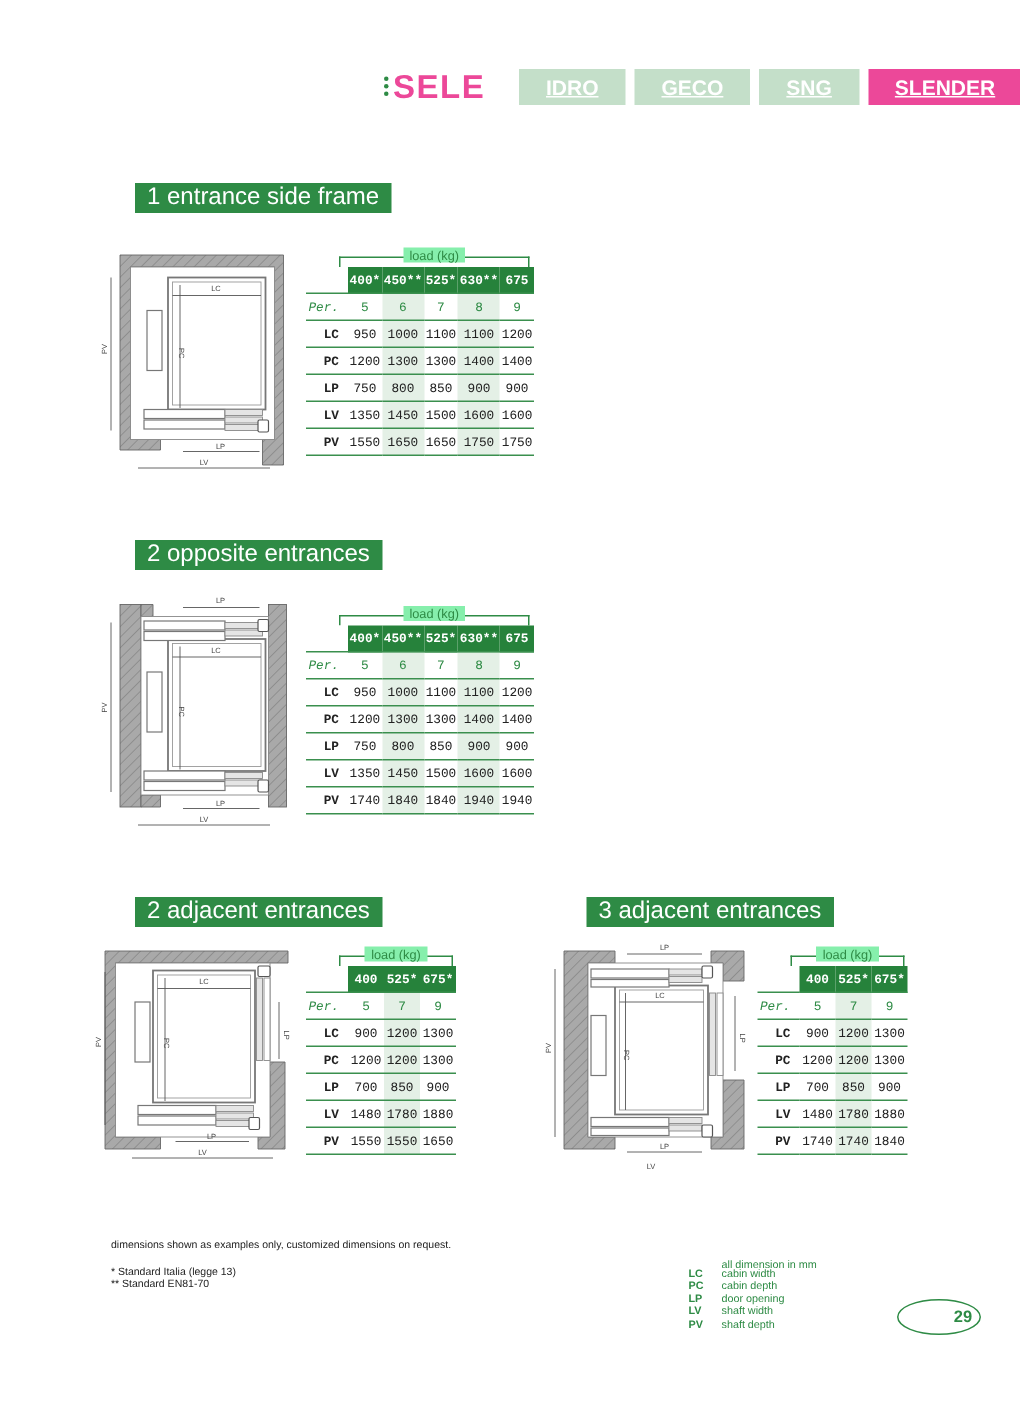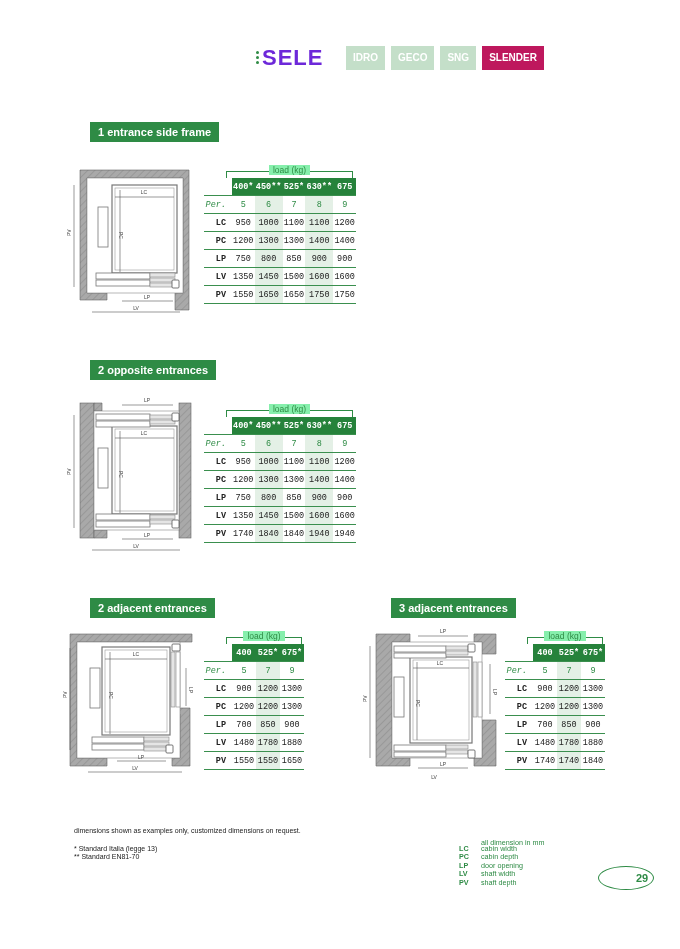--- a/index.html
+++ b/index.html
@@ -1,24 +1,24 @@
 <!DOCTYPE html>
 <html><head>
 <meta charset="utf-8">
 <style>
   html,body{margin:0;padding:0;}
   body{width:680px;height:949px;background:#ffffff;position:relative;overflow:hidden;font-family:"Liberation Sans","DejaVu Sans",sans-serif;color:#222;}
   .brandbar{position:absolute;top:45px;left:256px;height:25px;display:flex;align-items:center;gap:6px;}
-  .logo{display:flex;align-items:center;color:#6d28d9;font-weight:bold;font-size:22px;letter-spacing:1px;width:84px;}
+  .logo{display:flex;align-items:center;color:#ec4899;font-weight:bold;font-size:22px;letter-spacing:1px;width:84px;}
   .logo .dots{display:flex;flex-direction:column;gap:2px;margin-right:3px;}
   .logo .dots span{width:3px;height:3px;background:#2e8b45;border-radius:50%;display:block;}
-  .tab{height:24px;line-height:24px;padding:0 7px;font-weight:bold;font-size:10px;color:#fff;box-sizing:border-box;}
+  .tab{height:24px;line-height:24px;padding:0 18px;font-weight:bold;font-size:14px;color:#fff;box-sizing:border-box;text-decoration:underline;}
   .tab.off{background:#c4dfc9;}
-  .tab.on{background:#be185d;}
-  .section-title{position:absolute;background:#2e8b45;color:#fff;font-size:11px;font-weight:bold;padding:0 8px;height:20px;line-height:20px;}
+  .tab.on{background:#ec4899;}
+  .section-title{position:absolute;background:#2e8b45;color:#fff;font-size:16px;font-weight:normal;padding:0 8px;height:20px;line-height:20px;}
   .diagram{position:absolute;}
   table.spec{position:absolute;border-collapse:collapse;font-size:8.5px;font-family:Liberation Mono, monospace;}
   table.spec td{height:17px;text-align:center;border-bottom:1.5px solid #3a8f4e;padding:0;}
   table.spec td.lab{font-weight:bold;text-align:right;padding-right:6px;background:#fff;width:22px;}
   table.spec tr.hdr td{background:#26823b;color:#fff;font-weight:bold;border-bottom:1.5px solid #3a8f4e;}
   table.spec tr.hdr td.lab{background:#fff;}
   table.spec tr.per td{color:#2e8b45;}
   table.spec tr.per td.lab{font-style:italic;font-weight:normal;color:#2e8b45;}
   table.spec td.alt{background:#e4f0e6;}
   .loadhead{position:absolute;font-size:8.5px;color:#2e8b45;text-align:center;}

